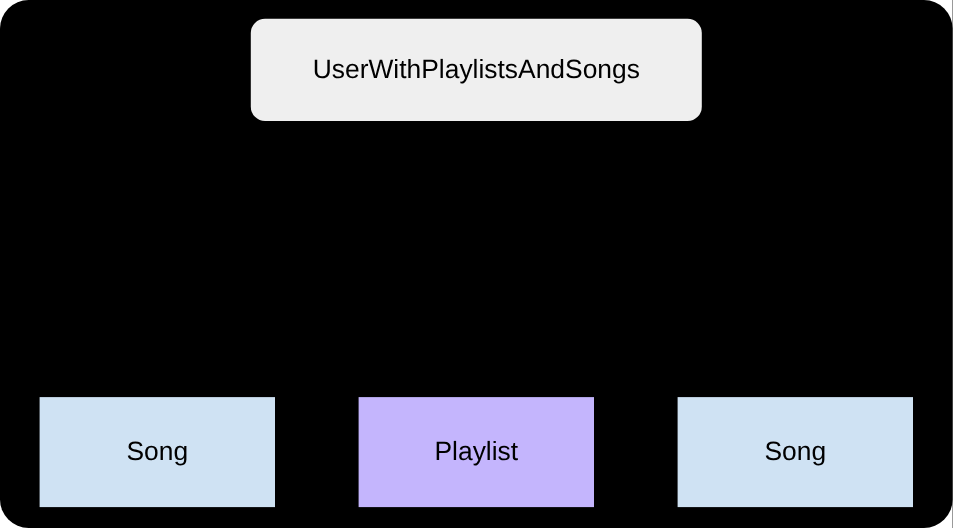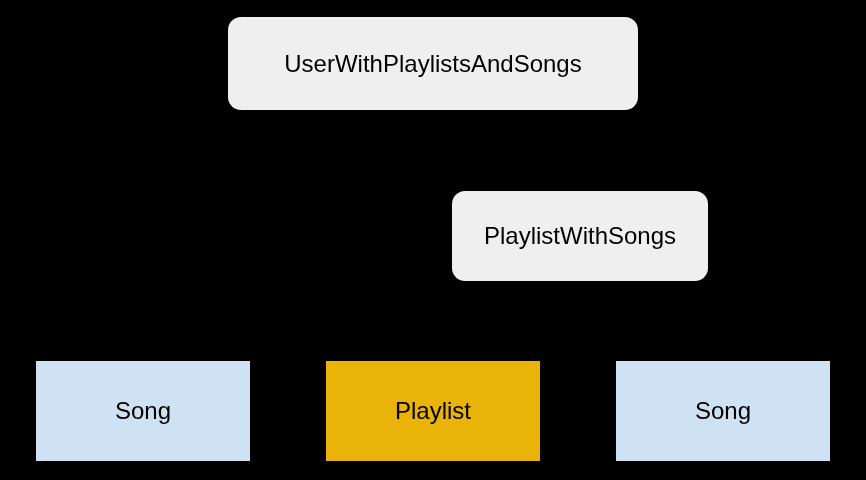--- a/index.html
+++ b/index.html
@@ -9,20 +9,21 @@
   body {
     width: 866px;
     height: 480px;
     overflow: hidden;
     font-family: "Liberation Sans", sans-serif;
   }
   .stage {
     position: relative;
     width: 866px;
     height: 480px;
+    border-radius: 26px;
   }
   .node {
     position: absolute;
     display: flex;
     align-items: center;
     justify-content: center;
     font-size: 24px;
     line-height: 1;
     white-space: nowrap;
   }
@@ -40,29 +41,26 @@
 </style>
 </head>
 <body>
 
 <div class="stage" style="background: rgb(0, 0, 0);">
 
   <div class="node rounded" id="n-user-with-playlists-and-songs" style="background: rgb(239, 239, 239);">
     <span style="color: rgb(0, 0, 0);">UserWithPlaylistsAndSongs</span>
   </div>
 
-  <div class="node rounded" id="n-playlist-with-songs" style="background: rgb(239, 239, 239);">
-    <span style="color: rgb(0, 0, 0);">PlaylistWithSongs</span>
-  </div>
 
   <div class="node rect" id="n-user" style="background: rgb(207, 226, 243);">
     <span style="color: rgb(0, 0, 0);">Song</span>
   </div>
 
-  <div class="node rect" id="n-playlist" style="background: #eab308;">
+  <div class="node rect" id="n-playlist" style="background: #c4b5fd;">
     <span style="color: rgb(0, 0, 0);">Playlist</span>
   </div>
 
   <div class="node rect" id="n-song" style="background: rgb(207, 226, 243);">
     <span style="color: rgb(0, 0, 0); text-align: right;">Song</span>
   </div>
 
 </div>
 
 </body></html>

